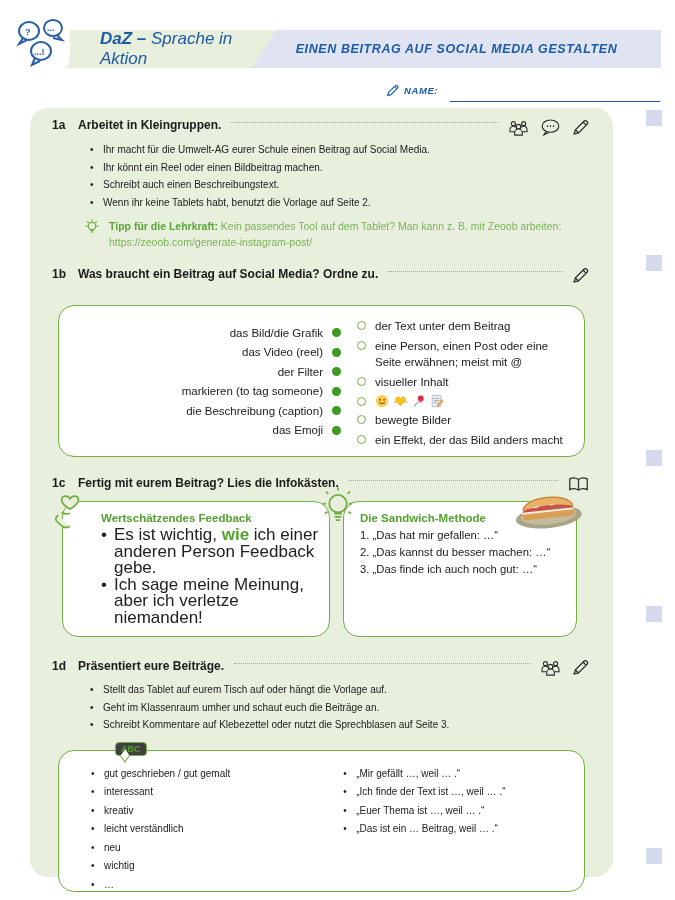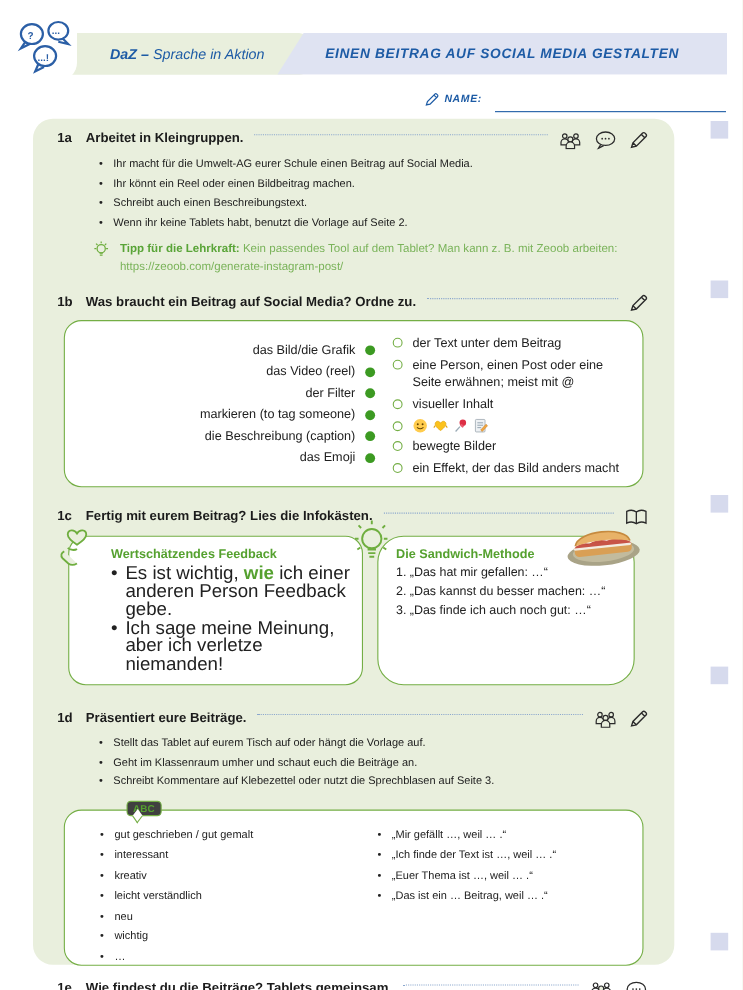--- a/index.html
+++ b/index.html
@@ -2,21 +2,21 @@
 <html><head>
 <meta charset="utf-8">
 <style>
   * { margin:0; padding:0; box-sizing:border-box; }
   body { background:#ffffff; font-family:"Liberation Sans", sans-serif; }
   .page { position:relative; width:675px; height:900px; background:#ffffff; overflow:hidden; }
 
   
   .band-green { position:absolute; left:42px; top:30px; width:238px; height:38px;
     background:#e9efdd; border-radius:8px; display:flex; align-items:center; padding-left:58px; }
-  .brand { font-style:italic; color:#1d5ba5; font-size:13px; }
+  .brand { font-style:italic; color:#1d5ba5; font-size:17px; }
   .brand b { font-weight:bold; }
   .band-blue { position:absolute; left:252px; top:30px; width:409px; height:38px;
     background:#dfe3f2; clip-path:polygon(24px 0, 100% 0, 100% 100%, 0 100%);
     display:flex; align-items:center; justify-content:center; }
   .band-blue .ttl { color:#1d5ba5; font-weight:bold; font-style:italic; font-size:12.5px; letter-spacing:0.6px; }
   .logo { position:absolute; left:12px; top:13px; width:58px; height:60px; background:#fff; border-radius:16px;
     display:flex; align-items:center; justify-content:center; }
 
   
   .name-row { position:absolute; left:386px; top:84px; display:flex; align-items:center; gap:5px; }
@@ -38,36 +38,36 @@
   ul.bullets li::before { content:"•"; position:absolute; left:0; color:#212121; }
 
   .tip { display:flex; gap:9px; margin:7px 0 0 32px; align-items:flex-start; }
   .tip-text { font-size:10.5px; line-height:16px; color:#7ab35a; max-width:500px; }
   .tip-text b { color:#59a437; }
   .tip-url { color:#7ab35a; }
 
   .wbox { background:#ffffff; border:1.6px solid #74ae45; border-radius:16px; }
 
   
-  .match-box { margin:7px 6px 0 6px; height:152px; display:flex; padding:10px 16px 8px 10px; }
+  .match-box { margin:21px 6px 0 6px; height:152px; display:flex; padding:10px 16px 8px 10px; }
   .match-left { width:272px; padding-top:7px; }
   .match-lrow { display:flex; justify-content:flex-end; align-items:center; gap:9px; height:19.5px;
     font-size:11.5px; color:#212121; }
   .dot { width:9px; height:9px; border-radius:50%; background:#3c9a22; flex:none; }
   .match-right { flex:1; padding-left:16px; padding-top:2px; }
   .match-rrow { display:flex; align-items:flex-start; gap:9px; font-size:11.5px; line-height:16px;
     color:#212121; margin-bottom:4px; }
   .ring { width:9px; height:9px; border-radius:50%; border:1.6px solid #74ae45; background:#fff; flex:none; margin-top:2.5px; }
   .emoji-row { display:flex; gap:4px; align-items:center; }
 
   
   .info-row { display:flex; gap:13px; margin:8px 6px 0 10px; }
   .info-box { position:relative; padding:10px 10px 10px 14px; }
   .info-box1 { width:268px; padding-left:38px; }
-  .info-box2 { width:234px; padding-left:16px;border-radius:24px; }
+  .info-box2 { width:234px; padding-left:16px; }
   .info-title { color:#55a12f; font-weight:bold; font-size:11.5px; margin-bottom:3px; }
   .info-box ul.bullets { margin:0; }
   .info-box ul.bullets li { font-size:17px; line-height:16.5px; }
   .hl { color:#55a12f; font-weight:bold; }
   .sand-lines { font-size:11.3px; line-height:17px; color:#212121; }
   .icon-float-heart { position:absolute; left:-14px; top:-12px; }
   .icon-float-bulb { position:absolute; left:-26px; top:-18px; }
   .sandwich { position:absolute; right:-8px; top:-18px; transform:rotate(-6deg); }
 
   

